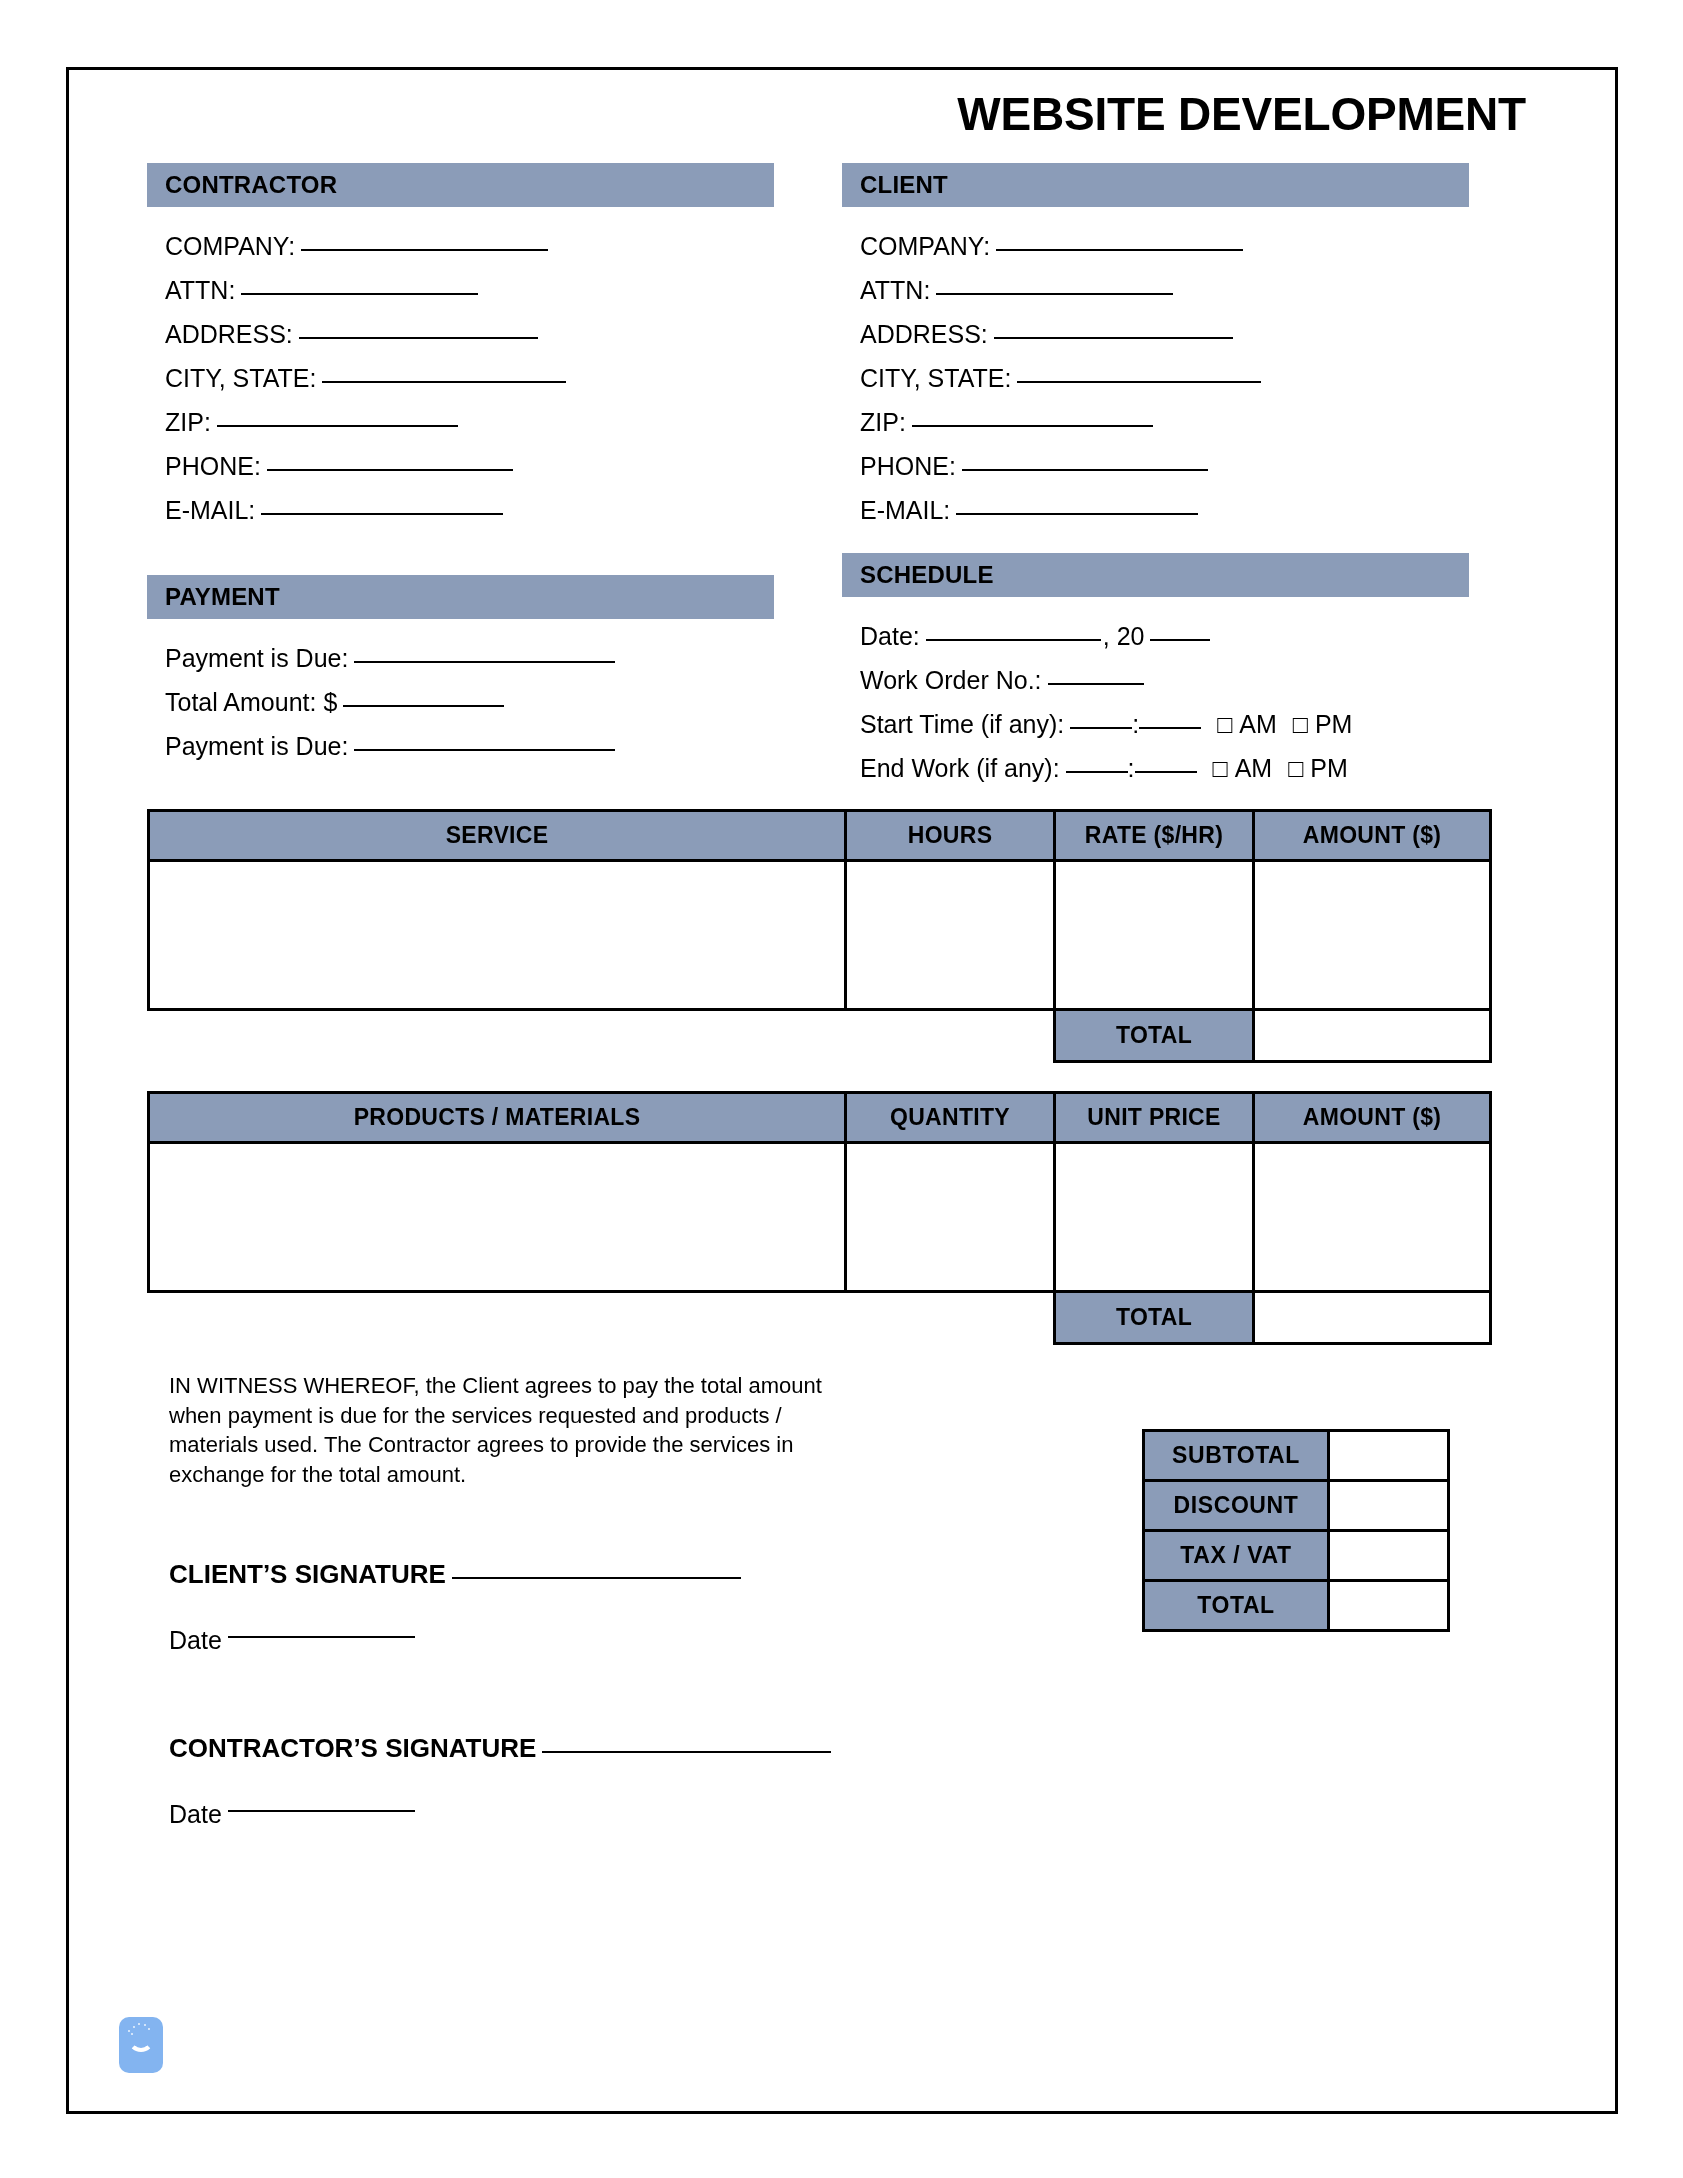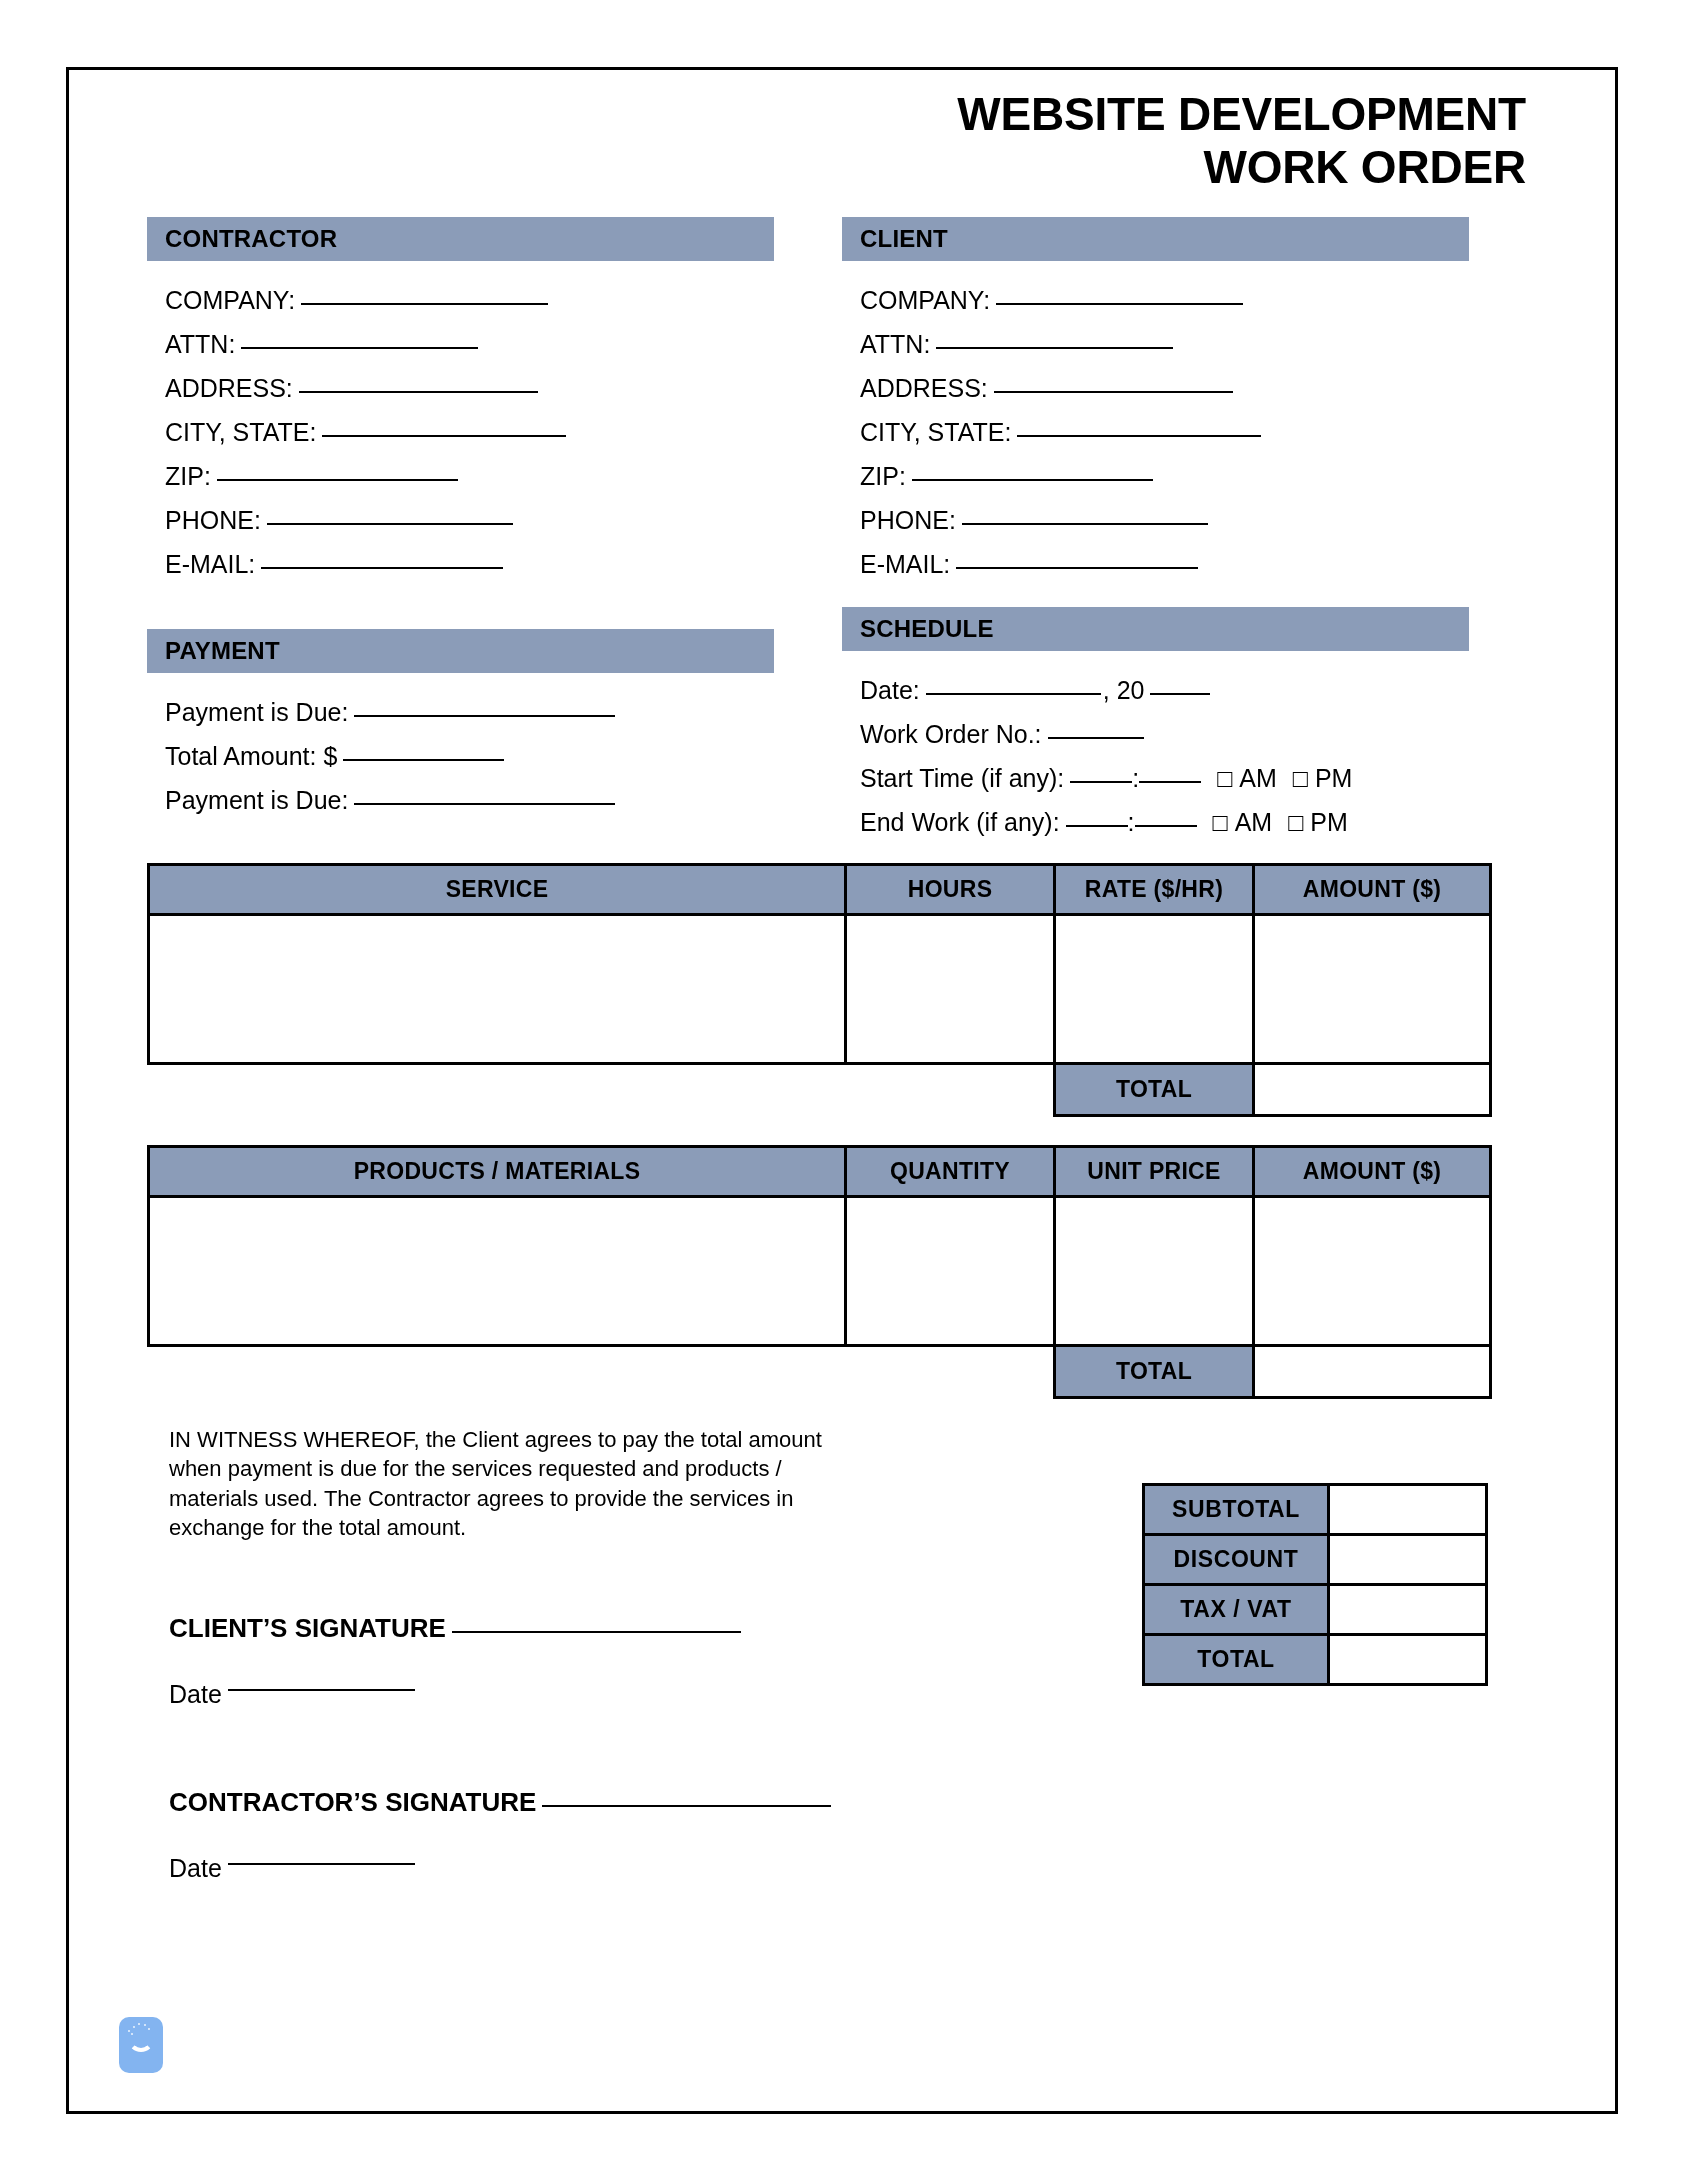--- a/index.html
+++ b/index.html
@@ -137,21 +137,21 @@
   .lower-left { width: 995px; padding-left: 22px; box-sizing: border-box; }
   .lower-right { width: 346px; }
 
   .witness {
     font-size: 22px;
     line-height: 1.34;
     width: 687px;
   }
 
   .summary {
-    width: 346px;
+    width: 308px;
     border-collapse: collapse;
     table-layout: fixed;
     margin-top: 58px;
   }
   .summary td {
     border: 3px solid #000;
     height: 50px;
     box-sizing: border-box;
   }
   .summary td.s-lbl {
@@ -220,21 +220,20 @@
   }
 </style>
 </head>
 <body>
 
 <div class="page-frame">
   <div class="page-inner">
 
     <div class="doc-title">
       <span class="tline">WEBSITE DEVELOPMENT</span>
-      <span class="tline">WORK ORDER</span>
     </div>
 
     <div class="cols">
       <div class="col">
         <div class="band">CONTRACTOR</div>
         <div class="field-list" id="contractor-fields">
             <div class="field-row">
               <span class="lbl">COMPANY:</span>
               <span class="rule" style="width: 247px;"></span>
             </div>

